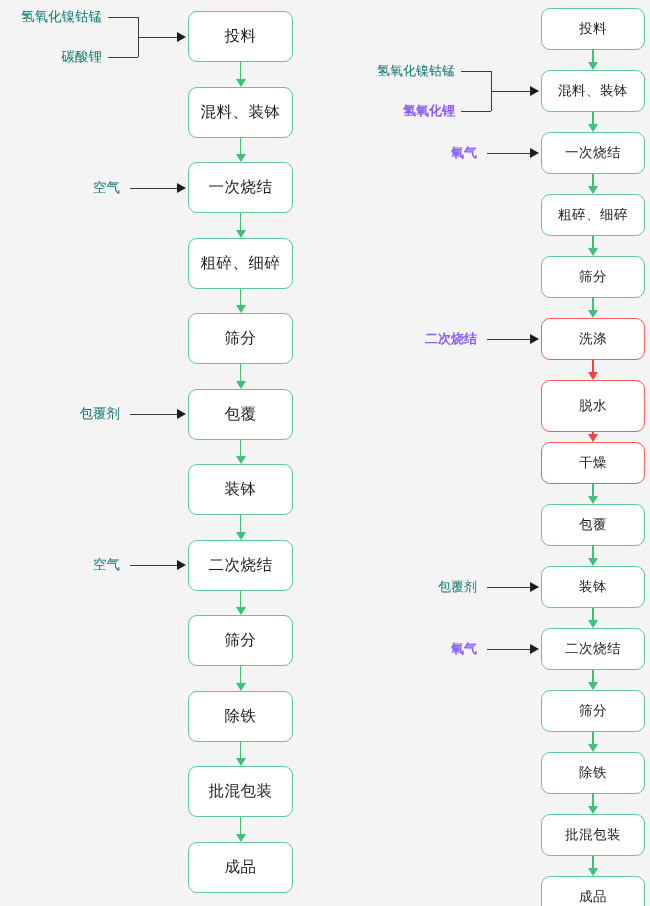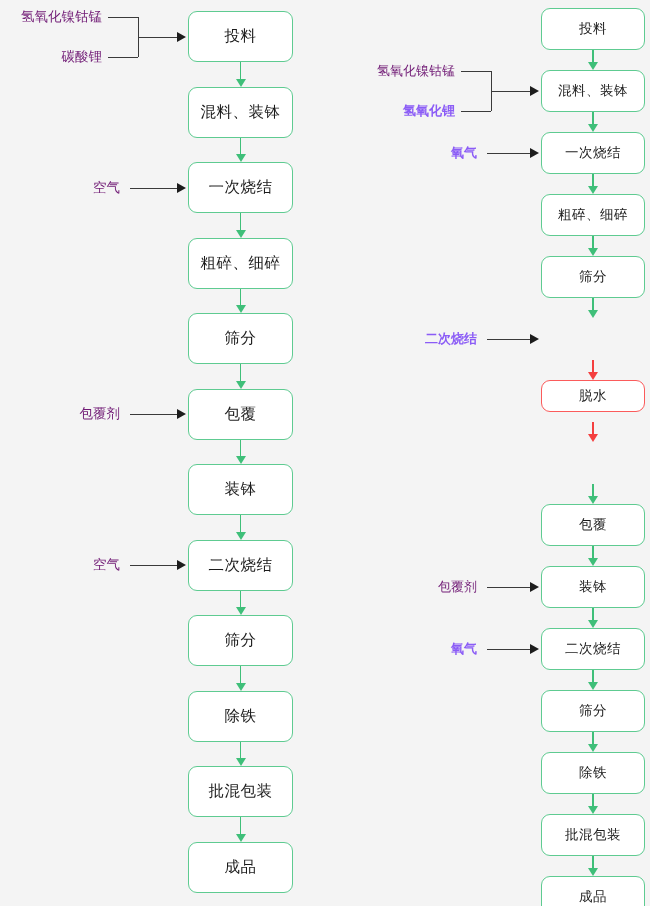--- a/index.html
+++ b/index.html
@@ -32,21 +32,21 @@
   .col-left .node { font-size: 15.5px; }
   .col-right .node { font-size: 13.5px; }
   .node.red {
     border-color: #fb5b5b;
   }
 
   
   .side-label {
     position: absolute;
     font-size: 13.5px;
-    color: #701a75;
+    color: #0f766e;
     white-space: nowrap;
     text-align: right;
     z-index: 4;
   }
   .col-right .side-label { font-size: 13px; }
   .side-label.red { color: #8b5cf6; font-weight: 600; }
 
   
   .vline {
     position: absolute;
@@ -187,27 +187,33 @@
       <div class="node" style="left: 541px; top: 194px; width: 104px; height: 42px;">
         <span>粗碎、细碎</span>
       </div>
       <div class="vline" style="left: 592.2px; top: 236px; height: 14px;"></div>
       <div class="arrow-down" style="left: 588px; top: 248px;"></div>
       <div class="node" style="left: 541px; top: 256px; width: 104px; height: 42px;">
         <span>筛分</span>
       </div>
       <div class="vline" style="left: 592.2px; top: 298px; height: 14px;"></div>
       <div class="arrow-down" style="left: 588px; top: 310px;"></div>
+      <div class="node red" style="left: 541px; top: 318px; width: 104px; height: 42px;">
+        <span>洗涤</span>
+      </div>
       <div class="vline red" style="left: 592.2px; top: 360px; height: 14px;"></div>
       <div class="arrow-down red" style="left: 588px; top: 372px;"></div>
-      <div class="node red" style="left: 541px; top: 380px; width: 104px; height: 32px;">
+      <div class="node red" style="left: 541px; top: 380px; width: 104px; height: 52px;">
         <span>脱水</span>
       </div>
       <div class="vline red" style="left: 592.2px; top: 422px; height: 14px;"></div>
       <div class="arrow-down red" style="left: 588px; top: 434px;"></div>
+      <div class="node red" style="left: 541px; top: 442px; width: 104px; height: 42px;">
+        <span>干燥</span>
+      </div>
       <div class="vline" style="left: 592.2px; top: 484px; height: 14px;"></div>
       <div class="arrow-down" style="left: 588px; top: 496px;"></div>
       <div class="node" style="left: 541px; top: 504px; width: 104px; height: 42px;">
         <span>包覆</span>
       </div>
       <div class="vline" style="left: 592.2px; top: 546px; height: 14px;"></div>
       <div class="arrow-down" style="left: 588px; top: 558px;"></div>
       <div class="node" style="left: 541px; top: 566px; width: 104px; height: 42px;">
         <span>装钵</span>
       </div>

